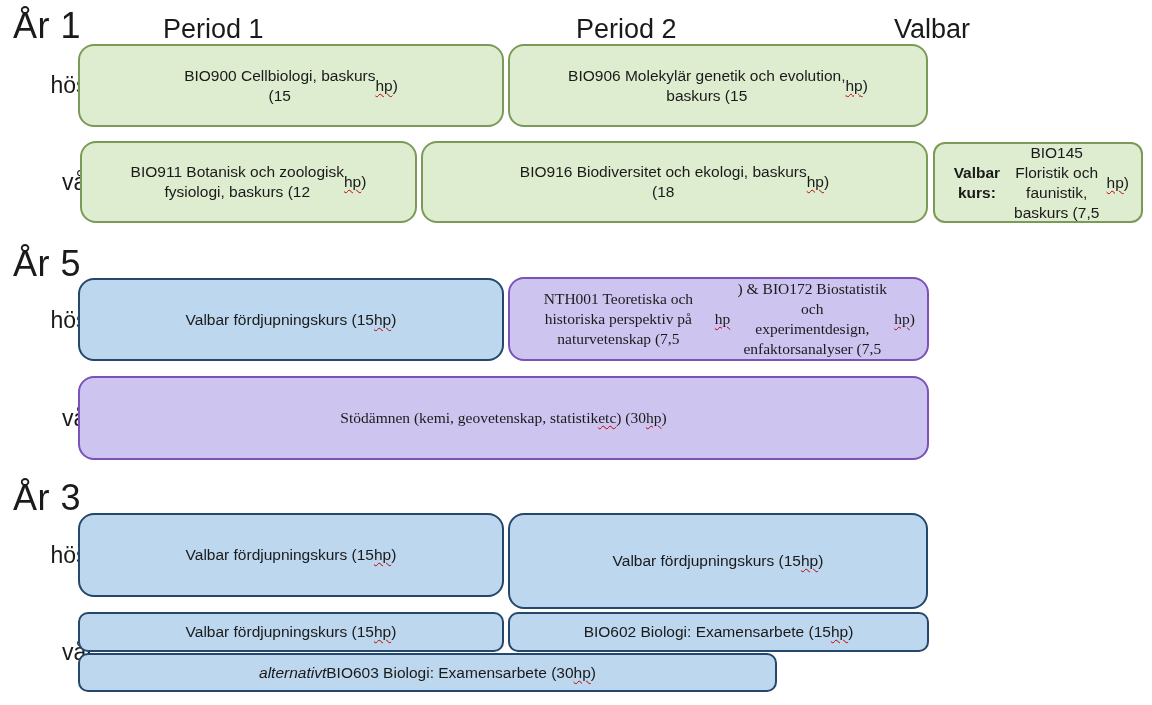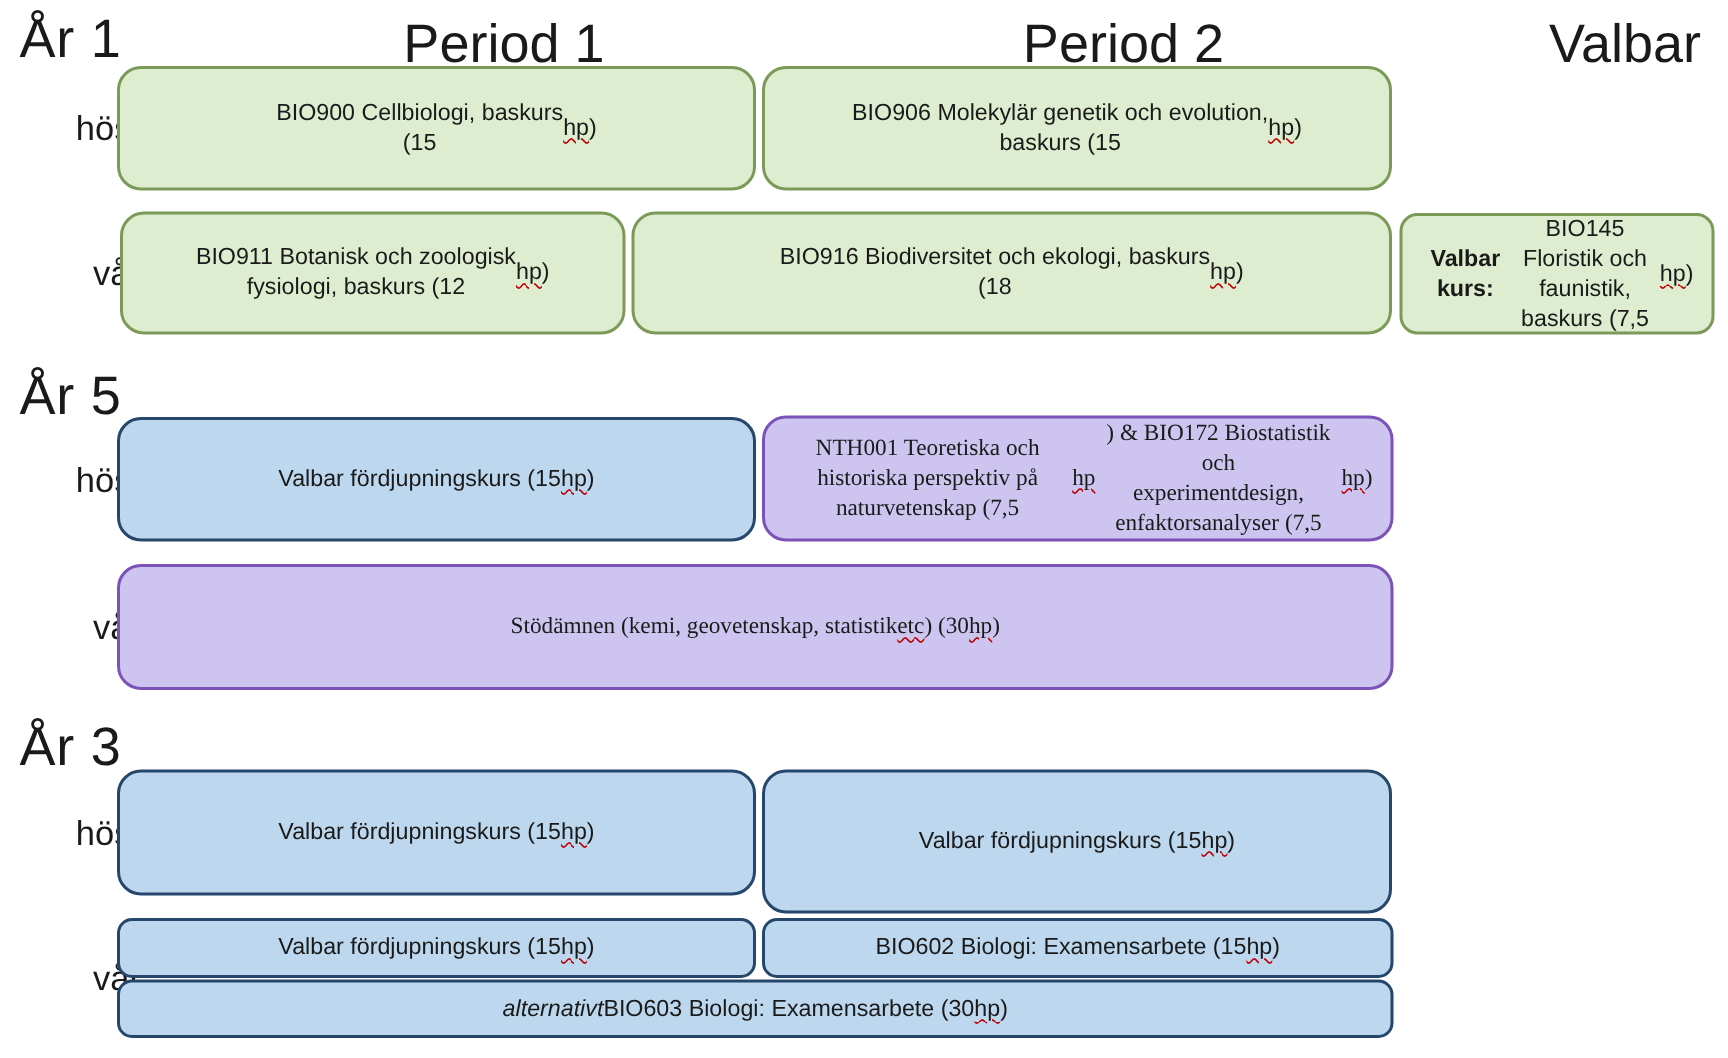--- a/index.html
+++ b/index.html
@@ -19,22 +19,22 @@
     font-size:36px;
     line-height:40px;
     font-weight:400;
     letter-spacing:0.5px;
     white-space:nowrap;
   }
   .col-header{
     position:absolute;
     top:12px;
     width:240px;
-    text-align:right;
-    font-size:36px;
+    text-align:left;
+    font-size:27px;
     line-height:34px;
     font-weight:400;
     white-space:nowrap;
   }
   .row-label{
     position:absolute;
     left:0;
     width:76px;
     text-align:right;
     font-size:23px;
@@ -107,15 +107,15 @@
 
   <div class="year-label" style="left:13px;top:478px">År 3</div>
 
   <div class="row-label" style="top:541px">höst</div>
   <div class="box blue" style="left:78px;top:513px;width:426px;height:84px">Valbar fördjupningskurs (15 <span class="sq">hp</span>)</div>
   <div class="box blue" style="left:508px;top:513px;width:420px;height:96px">Valbar fördjupningskurs (15 <span class="sq">hp</span>)</div>
 
   <div class="row-label" style="top:638px">vår</div>
   <div class="box r10 blue" style="left:78px;top:612px;width:426px;height:40px">Valbar fördjupningskurs (15 <span class="sq">hp</span>)</div>
   <div class="box r10 blue" style="left:508px;top:612px;width:421px;height:40px">BIO602 Biologi: Examensarbete (15 <span class="sq">hp</span>)</div>
-  <div class="box r10 blue" style="left:78px;top:653px;width:851px;height:39px"><i>alternativt</i> BIO603 Biologi: Examensarbete (30 <span class="sq">hp</span>)</div>
+  <div class="box r10 blue" style="left:78px;top:653px;width:699px;height:39px"><i>alternativt</i> BIO603 Biologi: Examensarbete (30 <span class="sq">hp</span>)</div>
 
 </div>
 
 </body></html>

